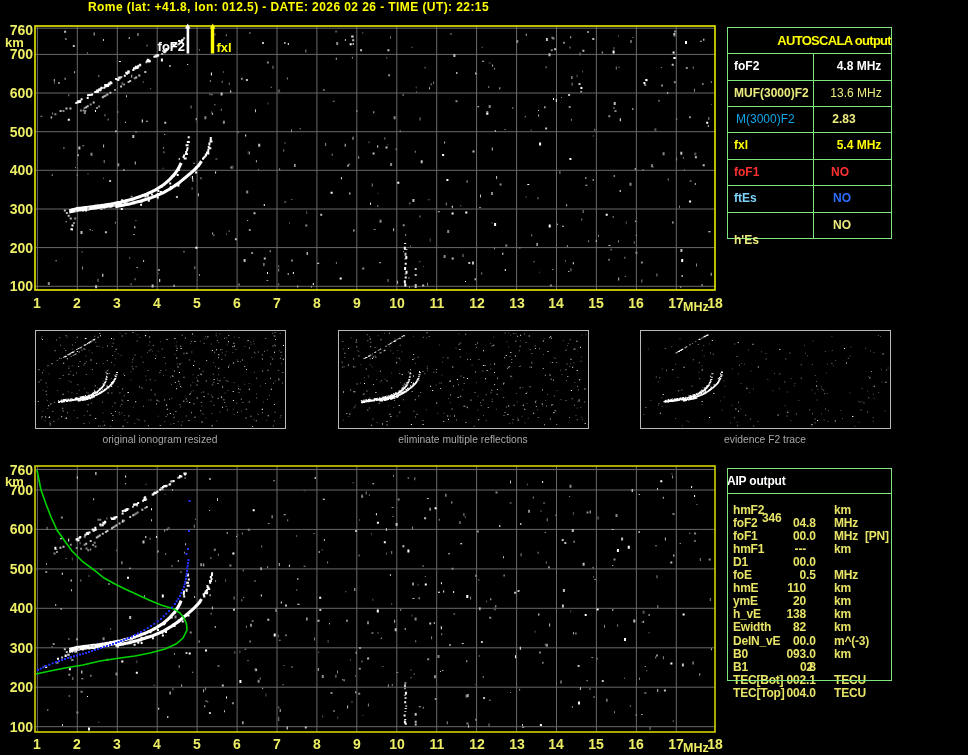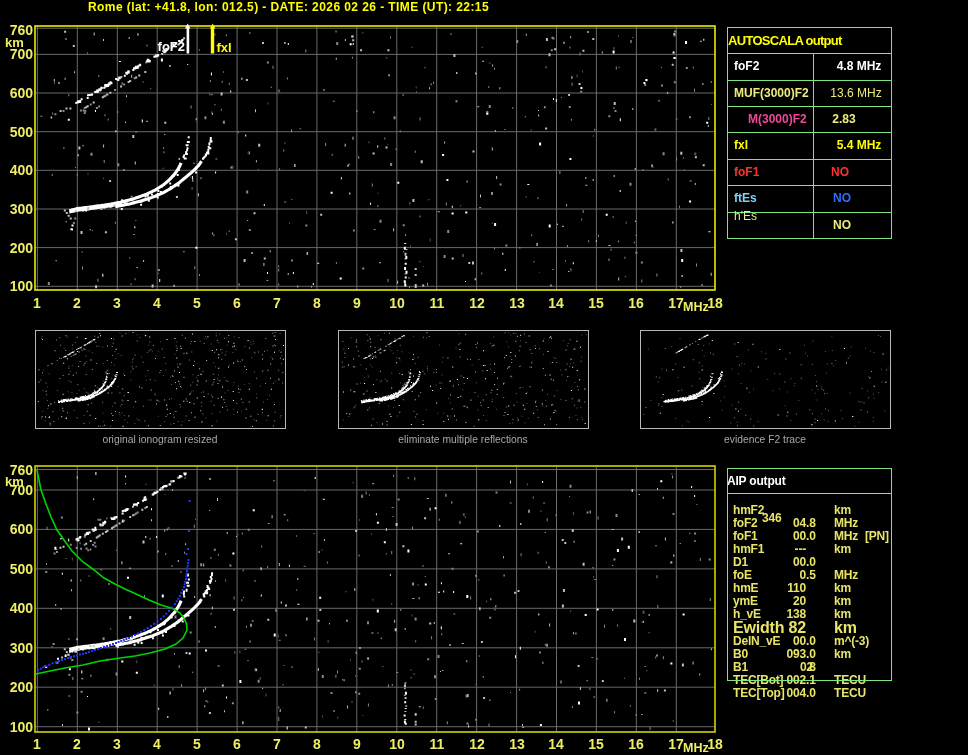--- a/index.html
+++ b/index.html
@@ -113,42 +113,42 @@
 <text x="556" y="749" text-anchor="middle" fill="#eeee66" font-size="14" font-weight="bold">14</text>
 <text x="596" y="749" text-anchor="middle" fill="#eeee66" font-size="14" font-weight="bold">15</text>
 <text x="636" y="749" text-anchor="middle" fill="#eeee66" font-size="14" font-weight="bold">16</text>
 <text x="676" y="749" text-anchor="middle" fill="#eeee66" font-size="14" font-weight="bold">17</text>
 <text x="683" y="752" fill="#eeee66" font-size="12.5" font-weight="bold">MHz</text>
 <text x="715" y="749" text-anchor="middle" fill="#eeee66" font-size="14" font-weight="bold">18</text>
     </g>
   </svg>
 <div style="position:absolute;left:88px;top:0px;color:#ffff00;font-size:12px;font-weight:bold;letter-spacing:0.42px">Rome (lat: +41.8, lon: 012.5) - DATE: 2026 02 26 - TIME (UT): 22:15</div>
 <div style="position:absolute;left:727px;top:27px;width:163px;height:210px;border:1px solid #7fe57f;">
-    <div style="position:absolute;left:0;top:0;width:163px;height:25px;line-height:26px;text-align:left;color:#ffff00;font-size:13px;font-weight:bold;letter-spacing:-0.7px">AUTOSCALA output</div>
+    <div style="position:absolute;left:0;top:0;width:163px;height:25px;line-height:26px;text-align:right;color:#ffff00;font-size:13px;font-weight:bold;letter-spacing:-0.7px">AUTOSCALA output</div>
     <div style="position:absolute;left:0;top:25.2px;width:163px;height:1px;background:#7fe57f"></div>
     <div style="position:absolute;left:0;top:51.6px;width:163px;height:1px;background:#7fe57f"></div>
     <div style="position:absolute;left:0;top:78.0px;width:163px;height:1px;background:#7fe57f"></div>
     <div style="position:absolute;left:0;top:104.4px;width:163px;height:1px;background:#7fe57f"></div>
     <div style="position:absolute;left:0;top:130.8px;width:163px;height:1px;background:#7fe57f"></div>
     <div style="position:absolute;left:0;top:157.2px;width:163px;height:1px;background:#7fe57f"></div>
     <div style="position:absolute;left:0;top:183.6px;width:163px;height:1px;background:#7fe57f"></div>
     <div style="position:absolute;left:85px;top:25px;width:1px;height:185px;background:#7fe57f"></div>
     <div style="position:absolute;left:6px;top:25.2px;height:26.4px;line-height:26.4px;color:#ffffff;font-size:12px;font-weight:bold">foF2</div>
     <div style="position:absolute;left:91px;top:25.2px;width:80px;height:26.4px;line-height:26.4px;text-align:center;color:#ffffff;font-size:12px;font-weight:bold">4.8 MHz</div>
     <div style="position:absolute;left:6px;top:51.6px;height:26.4px;line-height:26.4px;color:#ecec7e;font-size:12px;font-weight:bold">MUF(3000)F2</div>
     <div style="position:absolute;left:88px;top:51.6px;width:80px;height:26.4px;line-height:26.4px;text-align:center;color:#ecec7e;font-size:12px;font-weight:normal">13.6 MHz</div>
-    <div style="position:absolute;left:20px;top:78.0px;height:26.4px;line-height:26.4px;color:#ec4899;font-size:12px;font-weight:bold">M(3000)F2</div>
+    <div style="position:absolute;left:8px;top:78.0px;height:26.4px;line-height:26.4px;color:#0ea5e9;font-size:12px;font-weight:normal">M(3000)F2</div>
     <div style="position:absolute;left:76px;top:78.0px;width:80px;height:26.4px;line-height:26.4px;text-align:center;color:#ecec7e;font-size:12px;font-weight:bold">2.83</div>
     <div style="position:absolute;left:6px;top:104.4px;height:26.4px;line-height:26.4px;color:#ffff00;font-size:12px;font-weight:bold">fxl</div>
     <div style="position:absolute;left:91px;top:104.4px;width:80px;height:26.4px;line-height:26.4px;text-align:center;color:#ffff00;font-size:12px;font-weight:bold">5.4 MHz</div>
     <div style="position:absolute;left:6px;top:130.8px;height:26.4px;line-height:26.4px;color:#ff3030;font-size:12px;font-weight:bold">foF1</div>
     <div style="position:absolute;left:72px;top:130.8px;width:80px;height:26.4px;line-height:26.4px;text-align:center;color:#ff3030;font-size:12px;font-weight:bold">NO</div>
     <div style="position:absolute;left:6px;top:157.2px;height:26.4px;line-height:26.4px;color:#7dd3fc;font-size:12px;font-weight:bold">ftEs</div>
     <div style="position:absolute;left:74px;top:157.2px;width:80px;height:26.4px;line-height:26.4px;text-align:center;color:#2d6cff;font-size:12px;font-weight:bold">NO</div>
-    <div style="position:absolute;left:6px;top:175px;height:26.4px;line-height:26.4px;color:#ecec7e;font-size:12px;font-weight:normal">h'Es</div>
+    <div style="position:absolute;left:6px;top:199px;height:26.4px;line-height:26.4px;color:#ecec7e;font-size:12px;font-weight:bold">h'Es</div>
     <div style="position:absolute;left:74px;top:183.6px;width:80px;height:26.4px;line-height:26.4px;text-align:center;color:#ecec7e;font-size:12px;font-weight:bold">NO</div>
   </div>
 <div style="position:absolute;left:727px;top:468px;width:240px;height:287px">
     <div style="position:absolute;left:0;top:0;width:163px;height:211px;border:1px solid #7fe57f;z-index:3"></div>
     <div style="position:absolute;left:0;top:25px;width:165px;height:1px;background:#7fe57f;z-index:3"></div>
     <div style="position:absolute;left:0;top:0;width:165px;height:25px;line-height:26px;text-align:left;color:#ffffff;font-size:12px;font-weight:bold;letter-spacing:-0.2px">AIP output</div>
     <div style="position:absolute;left:0;top:36.0px;width:240px;height:13px;color:#e8e468;font-size:12px;font-weight:bold;line-height:13px;letter-spacing:-0.2px">
       <span style="position:absolute;left:6px;top:0">hmF2</span>
       <span style="position:absolute;left:35px;top:8px;width:44px;text-align:left;display:inline-block">346</span>
       <span style="position:absolute;left:107px;top:0">km</span>
@@ -190,21 +190,21 @@
     <div style="position:absolute;left:0;top:127.3px;width:240px;height:13px;color:#e8e468;font-size:12px;font-weight:bold;line-height:13px;letter-spacing:-0.2px">
       <span style="position:absolute;left:6px;top:0">ymE</span>
       <span style="position:absolute;left:35px;top:0;width:44px;text-align:right;display:inline-block">20</span>
       <span style="position:absolute;left:107px;top:0">km</span>
     </div>
     <div style="position:absolute;left:0;top:140.4px;width:240px;height:13px;color:#e8e468;font-size:12px;font-weight:bold;line-height:13px;letter-spacing:-0.2px">
       <span style="position:absolute;left:6px;top:0">h_vE</span>
       <span style="position:absolute;left:35px;top:0;width:44px;text-align:right;display:inline-block">138</span>
       <span style="position:absolute;left:107px;top:0">km</span>
     </div>
-    <div style="position:absolute;left:0;top:153.4px;width:240px;height:13px;color:#e8e468;font-size:16px;font-weight:bold;line-height:13px;letter-spacing:-0.2px">
+    <div style="position:absolute;left:0;top:153.4px;width:240px;height:13px;color:#e8e468;font-size:12px;font-weight:bold;line-height:13px;letter-spacing:-0.2px">
       <span style="position:absolute;left:6px;top:0">Ewidth</span>
       <span style="position:absolute;left:35px;top:0;width:44px;text-align:right;display:inline-block">82</span>
       <span style="position:absolute;left:107px;top:0">km</span>
     </div>
     <div style="position:absolute;left:0;top:166.5px;width:240px;height:13px;color:#e8e468;font-size:12px;font-weight:bold;line-height:13px;letter-spacing:-0.2px">
       <span style="position:absolute;left:6px;top:0">DelN_vE</span>
       <span style="position:absolute;left:35px;top:0;width:44px;text-align:right;display:inline-block">00</span>
       <span style="position:absolute;left:79px;top:0">.0</span>
       <span style="position:absolute;left:107px;top:0">m^(-3)</span>
     </div>

